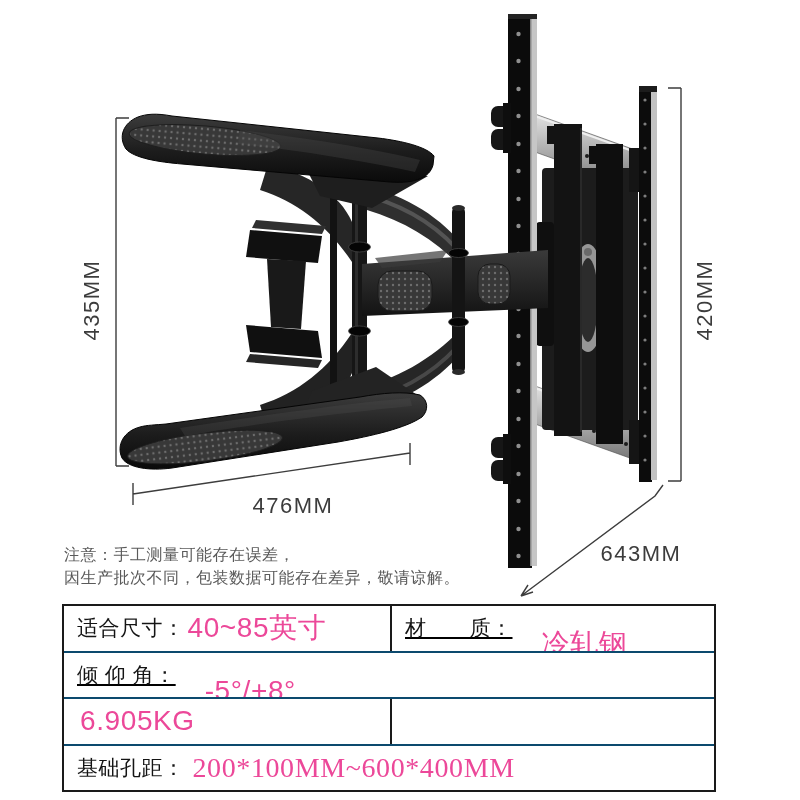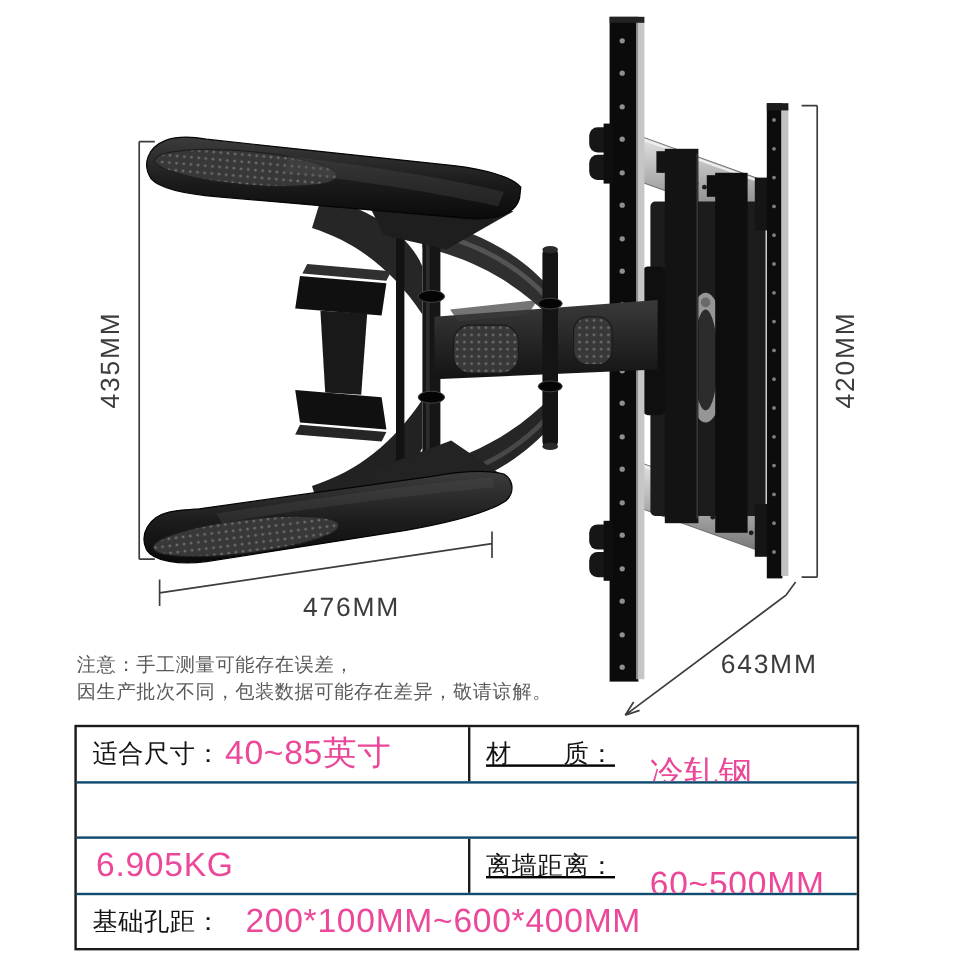--- a/index.html
+++ b/index.html
@@ -15,21 +15,21 @@
                 border: 2px solid #1a1a1a; display: flex; flex-direction: column; }
   .spec-row { flex: 1; display: flex; border-bottom: 2px solid #0c4a6e; min-height: 0; }
   .spec-row.last { border-bottom: none; }
   .spec-cell { display: flex; align-items: center; padding-left: 13px; overflow: hidden; }
   .spec-cell.left  { flex: 0 0 328px; border-right: 2px solid #1a1a1a; }
   .spec-cell.right { flex: 1; text-decoration: underline; }
   .spec-cell.full  { flex: 1; }
   .spec-label { font-size: 21px; color: #141414; white-space: pre; letter-spacing: 0.5px; }
   .spec-value { font-size: 28px; color: #ec4899; letter-spacing: 0.6px; margin-left: 3px; white-space: pre; }
   .spec-cell.right .spec-value { margin-left: 29px; margin-top: 32px; }
-  .spec-cell.full  .spec-value { margin-left: 20px; }
+  .spec-cell.full  .spec-value { margin-left: 8px; font-family: Liberation Serif, serif; }
 
   .dim-text { font-size: 22px; fill: #3c3c3c; letter-spacing: 1.5px;
               font-family: "Liberation Sans", sans-serif; }
 </style>
 </head>
 <body>
 
 <div class="stage">
 
   <svg class="render" width="800" height="605" viewBox="0 0 800 605">
@@ -227,28 +227,28 @@
       <div class="spec-cell left">
         <span class="spec-label">适合尺寸：</span>
         <span class="spec-value">40~85英寸</span>
       </div>
       <div class="spec-cell right">
         <span class="spec-label">材　　质：</span>
         <span class="spec-value">冷轧钢</span>
       </div>
     </div>
     <div class="spec-row">
+      <div class="spec-cell right">
+        <span class="spec-label">倾 仰 角：</span>
+        <span class="spec-value">-5°/+8°</span>
+      </div>
     </div>
     <div class="spec-row">
       <div class="spec-cell left">
         <span class="spec-value">6.905KG</span>
-      </div>
-      <div class="spec-cell right">
-        <span class="spec-label">离墙距离：</span>
-        <span class="spec-value">60~500MM</span>
       </div>
     </div>
     <div class="spec-row last">
       <div class="spec-cell full">
         <span class="spec-label">基础孔距：</span>
         <span class="spec-value">200*100MM~600*400MM</span>
       </div>
     </div>
   </div>
 

